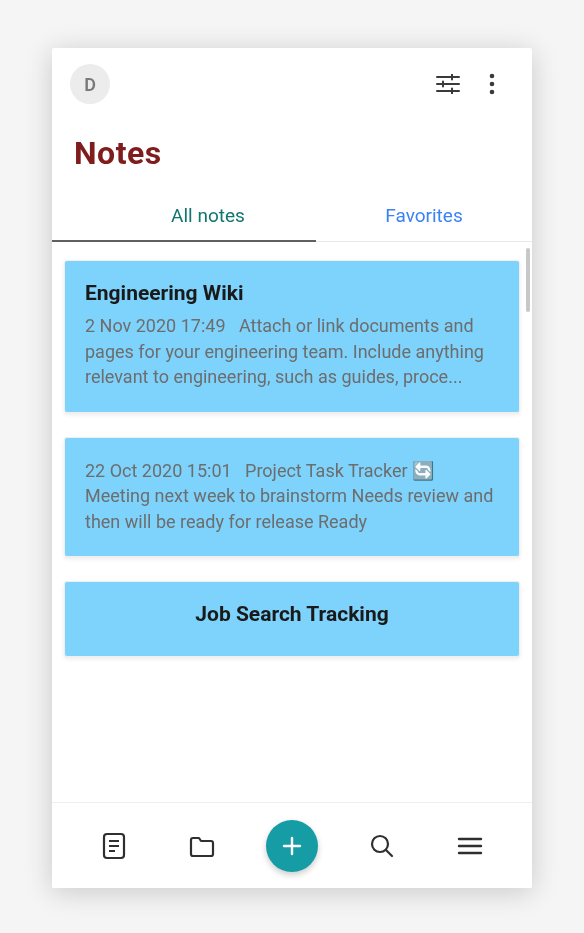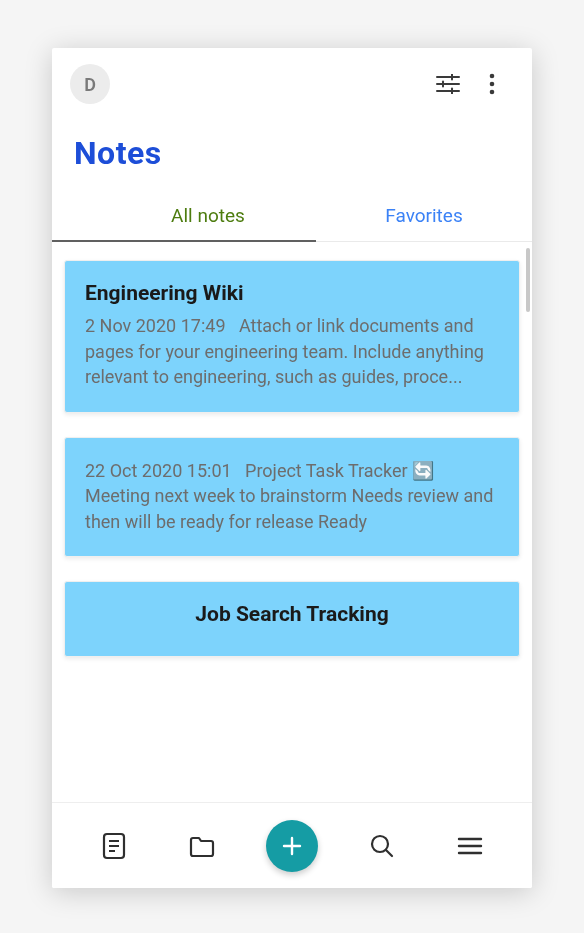--- a/index.html
+++ b/index.html
@@ -39,39 +39,39 @@
     border-radius: 50%;
     cursor: pointer;
     color: #3a3a3a;
   }
   .title-area {
     padding: 14px 22px 18px 22px;
   }
   .page-title {
     font-size: 32px;
     font-weight: 700;
-    color: #1d4ed8;
+    color: #7f1d1d;
     letter-spacing: 0.5px;
   }
   
   .tabs {
     display: flex;
     border-bottom: 1px solid #eaeaea;
   }
   .tab {
     flex: 1;
     text-align: center;
     padding: 14px 0 14px 0;
     font-size: 19px;
     color: #3b82f6;
     cursor: pointer;
     position: relative;
   }
   .tab.active {
-    color: #4d7c0f;
+    color: #0f766e;
     padding-left: 48px;
   }
   .tab.active::after {
     content: "";
     position: absolute;
     left: 0; right: 0; bottom: -1px;
     height: 2px;
     background: #606060;
   }
   

